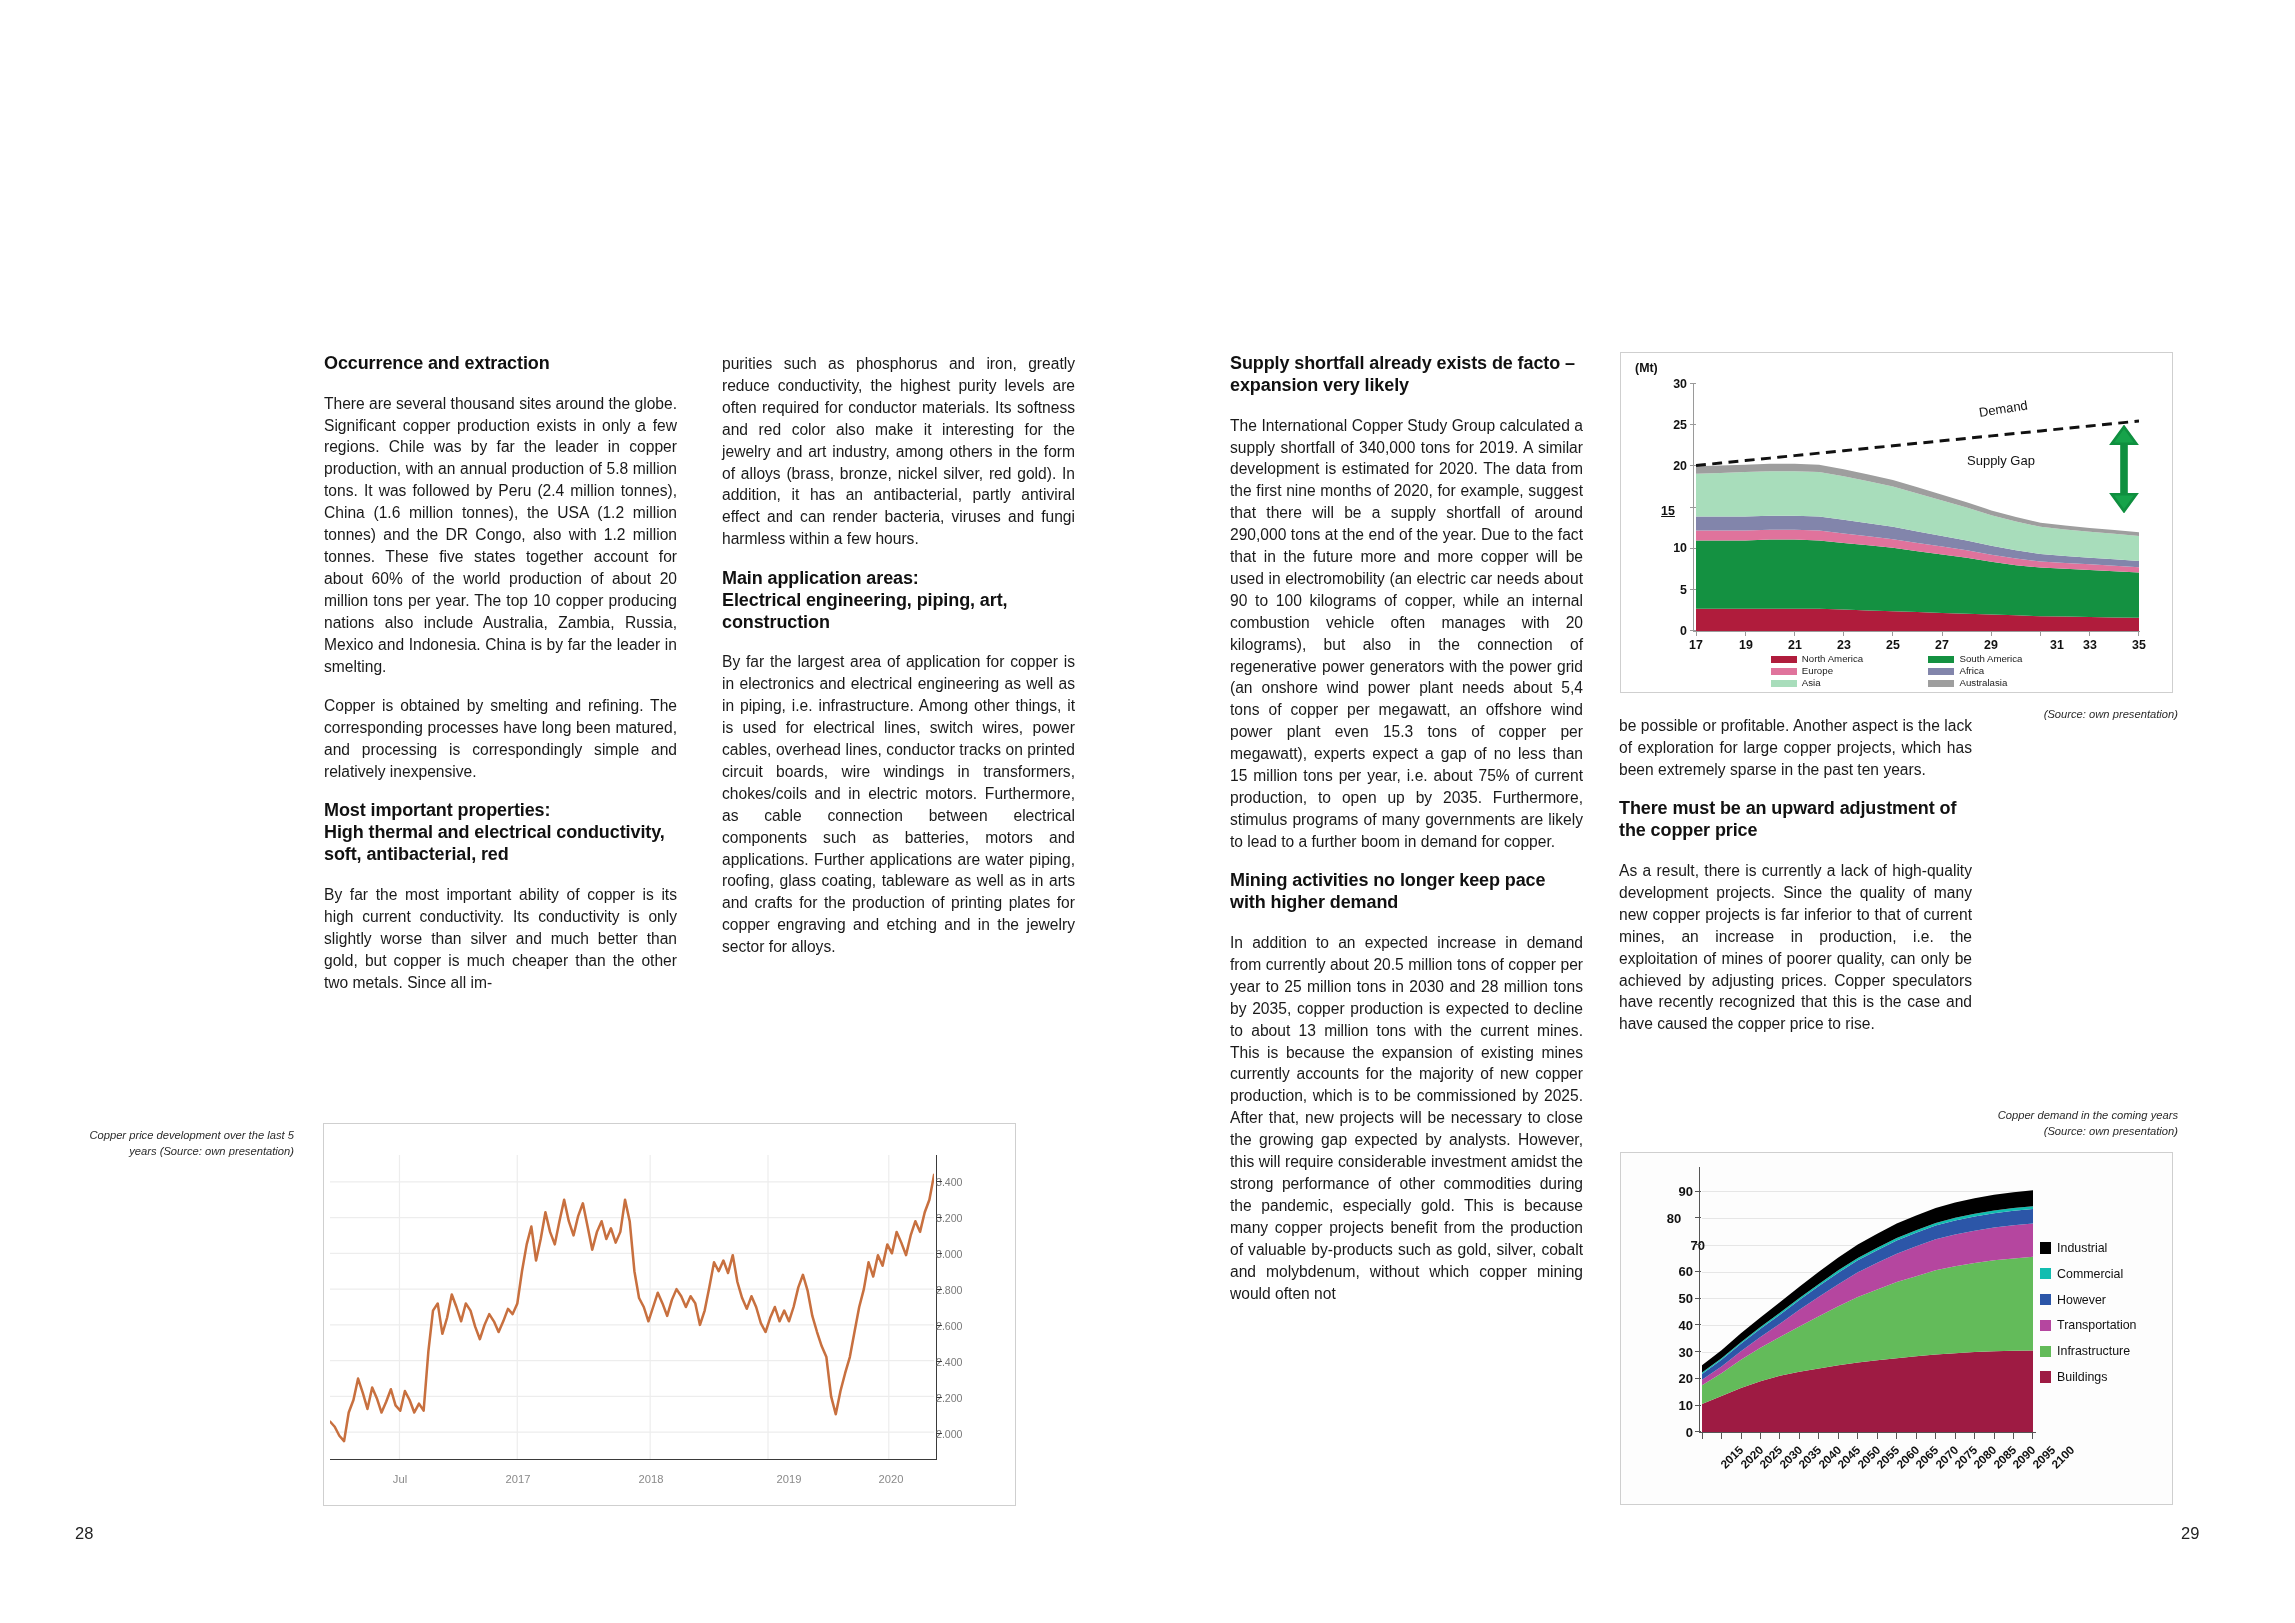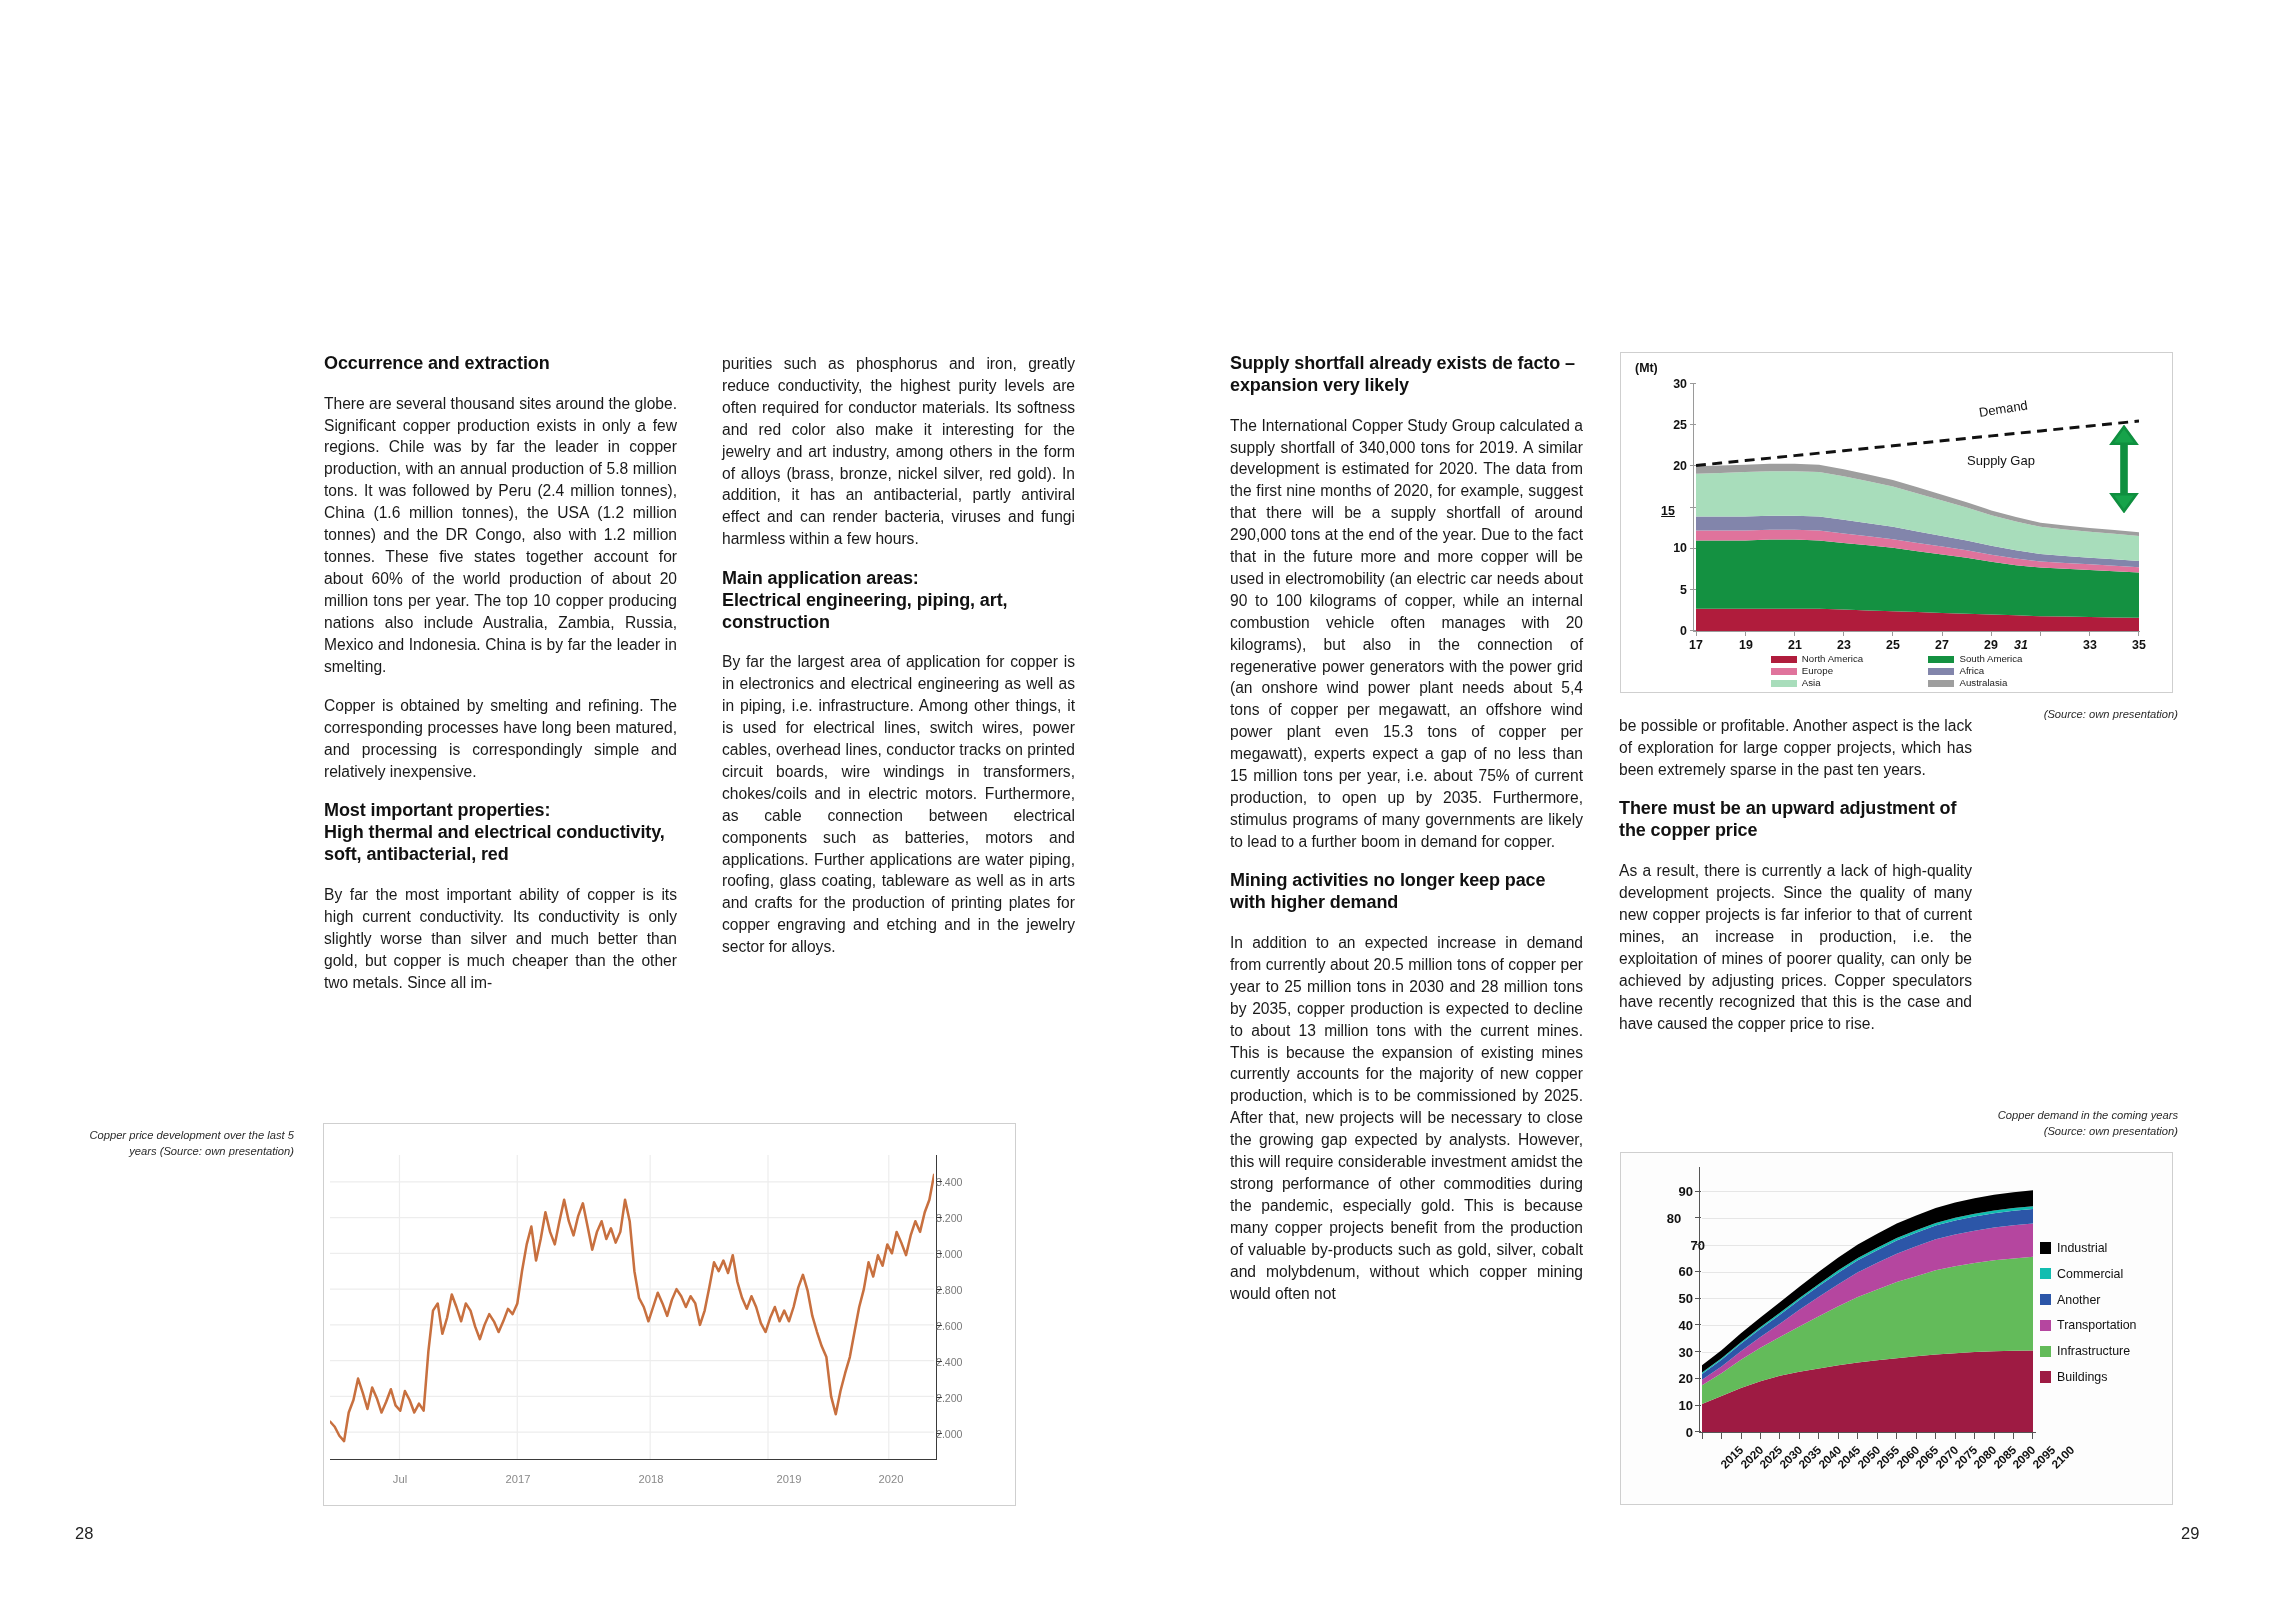--- a/index.html
+++ b/index.html
@@ -293,21 +293,21 @@
         <div class="xlab" style="left: 174px;">21</div>
         <div class="xtk" style="left: 173px;"></div>
         <div class="xlab" style="left: 223px;">23</div>
         <div class="xtk" style="left: 222px;"></div>
         <div class="xlab" style="left: 272px;">25</div>
         <div class="xtk" style="left: 271px;"></div>
         <div class="xlab" style="left: 321px;">27</div>
         <div class="xtk" style="left: 321px;"></div>
         <div class="xlab" style="left: 370px;">29</div>
         <div class="xtk" style="left: 370px;"></div>
-        <div class="xlab" style="left: 400px; font-style: italic;">31</div>
+        <div class="xlab" style="left: 436px;">31</div>
         <div class="xtk" style="left: 419px;"></div>
         <div class="xlab" style="left: 469px;">33</div>
         <div class="xtk" style="left: 468px;"></div>
         <div class="xlab" style="left: 518px;">35</div>
         <div class="xtk" style="left: 517px;"></div>
       </div>
     <div class="legend">
       <div class="legcol" id="supply-leg-a">
           <div class="legitem">
             <span class="swatch" style="background: rgb(176, 28, 60);"></span>
@@ -434,21 +434,21 @@
         <div class="legitem">
           <span class="swatch" style="background: rgb(0, 0, 0);"></span>
           <span>Industrial</span>
         </div>
         <div class="legitem">
           <span class="swatch" style="background: rgb(18, 189, 176);"></span>
           <span>Commercial</span>
         </div>
         <div class="legitem">
           <span class="swatch" style="background: rgb(44, 86, 168);"></span>
-          <span>Another</span>
+          <span>However</span>
         </div>
         <div class="legitem">
           <span class="swatch" style="background: rgb(181, 70, 159);"></span>
           <span>Transportation</span>
         </div>
         <div class="legitem">
           <span class="swatch" style="background: rgb(99, 187, 90);"></span>
           <span>Infrastructure</span>
         </div>
         <div class="legitem">

